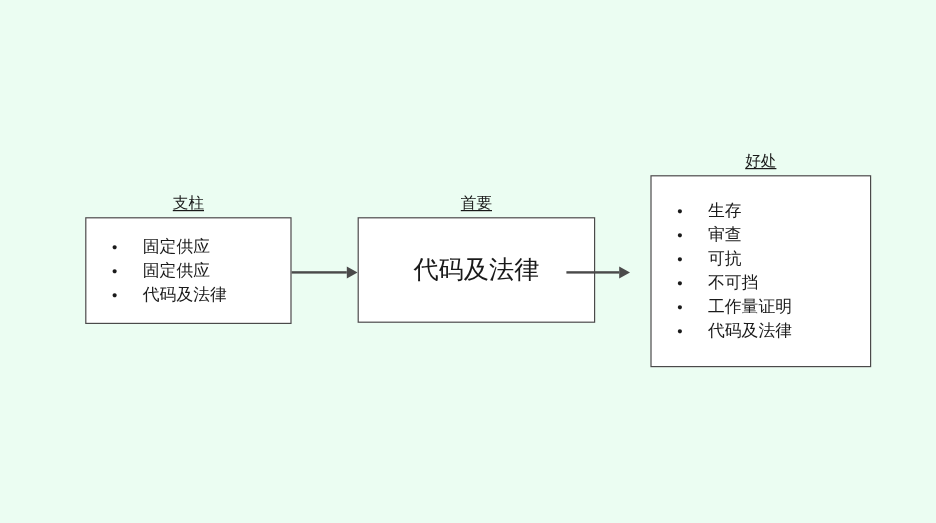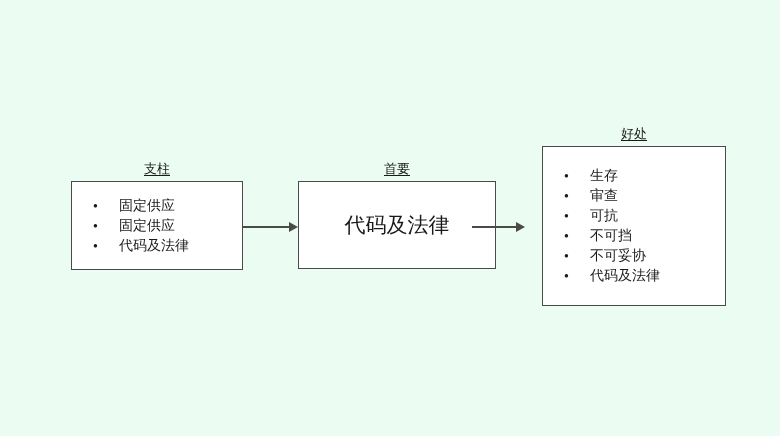--- a/index.html
+++ b/index.html
@@ -135,21 +135,21 @@
         <li class="bullet-item">
           <span class="bullet-glyph">●</span>
           <span>可抗</span>
         </li>
         <li class="bullet-item">
           <span class="bullet-glyph">●</span>
           <span>不可挡</span>
         </li>
         <li class="bullet-item">
           <span class="bullet-glyph">●</span>
-          <span>不可妥协</span>
+          <span>工作量证明</span>
         </li>
         <li class="bullet-item">
           <span class="bullet-glyph">●</span>
           <span>代码及法律</span>
         </li>
       </ul>
     </div>
   </div>
 
 </div>

